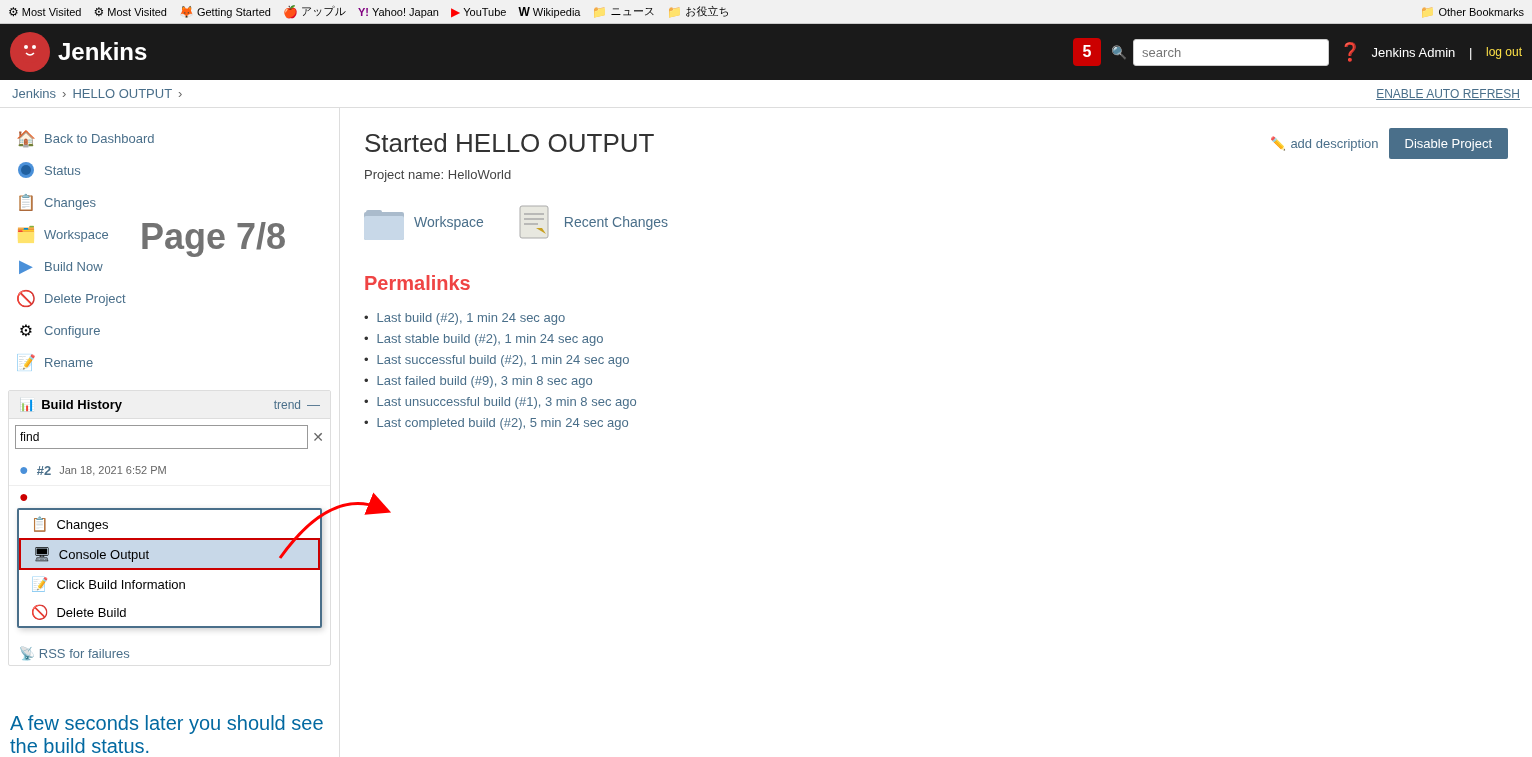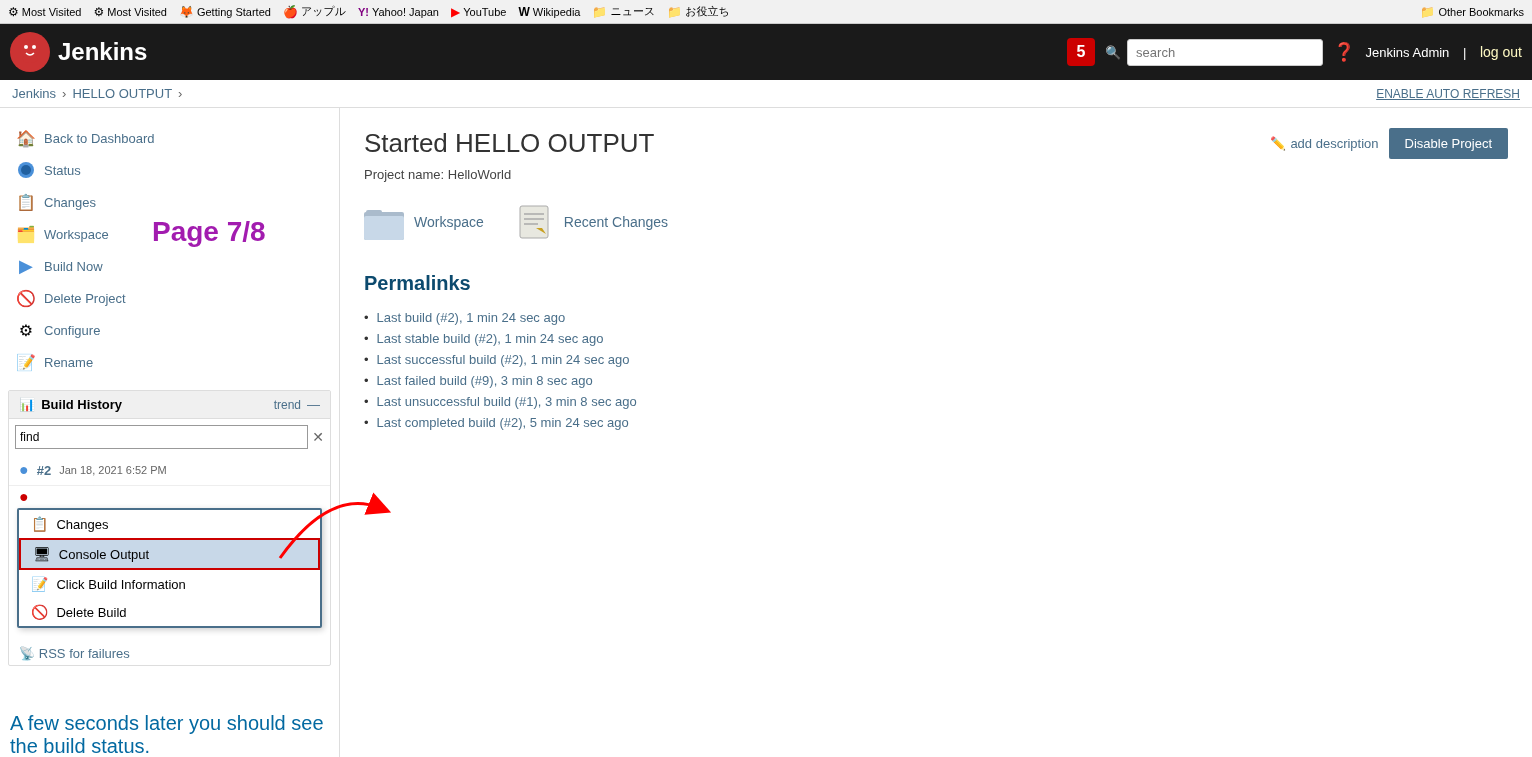--- a/index.html
+++ b/index.html
@@ -52,21 +52,21 @@
       width: 196px; padding: 5px 8px; border: 1px solid #ccc; border-radius: 3px;
       font-size: 13px;
     }
     .help-icon {
       color: #ccc; font-size: 18px; cursor: pointer;
     }
     .header-user {
       color: white; font-size: 13px;
     }
     .header-logout {
-      color: #fef9c3; font-size: 14px; text-decoration: none; cursor: pointer;
+      color: #fde047; font-size: 12px; text-decoration: none; cursor: pointer;
     }
 
     
     .breadcrumb-bar {
       background: white;
       border-bottom: 1px solid #ddd;
       padding: 6px 12px;
       display: flex;
       align-items: center;
       justify-content: space-between;
@@ -95,25 +95,25 @@
     .sidebar-item {
       display: flex; align-items: center; gap: 8px;
       padding: 6px 16px; cursor: pointer; font-size: 13px;
     }
     .sidebar-item-icon { width: 20px; height: 20px; display: flex; align-items: center; justify-content: center; font-size: 16px; }
     .sidebar-item-label { color: #4a6f8a; text-decoration: none; }
 
     
     .page-indicator {
       position: absolute;
-      left: 152px;
+      left: 140px;
       top: 108px;
-      font-size: 28px;
+      font-size: 36px;
       font-weight: bold;
-      color: #a21caf;
+      color: #737373;
       z-index: 10;
     }
 
     
     .build-history-section {
       margin: 10px 0;
       border: 1px solid #ddd;
       border-radius: 2px;
       margin: 8px;
     }
@@ -192,21 +192,21 @@
     }
     .section-link-item {
       display: flex; align-items: center; gap: 10px; cursor: pointer;
     }
     .section-link-icon {
       width: 40px; height: 40px; display: flex; align-items: center; justify-content: center;
     }
     .section-link-text { color: #4a6f8a; text-decoration: none; font-size: 14px; }
 
     .permalinks-section { margin-top: 10px; }
-    .permalinks-title { font-size: 20px; margin-bottom: 12px; color: #0c4a6e; }
+    .permalinks-title { font-size: 20px; margin-bottom: 12px; color: #ef4444; }
     .permalink-list { list-style: none; padding: 0; }
     .permalink-list li { padding: 3px 0; display: flex; align-items: center; gap: 4px; }
     .permalink-list li::before { content: "•"; color: #333; margin-right: 4px; }
     .permalink-link { color: #4a6f8a; text-decoration: none; font-size: 13px; }
 
     .rss-link { color: #4a6f8a; text-decoration: none; font-size: 13px; margin-top: 10px; display: inline-block; }
 
     
     .annotation-container {
       position: relative;

